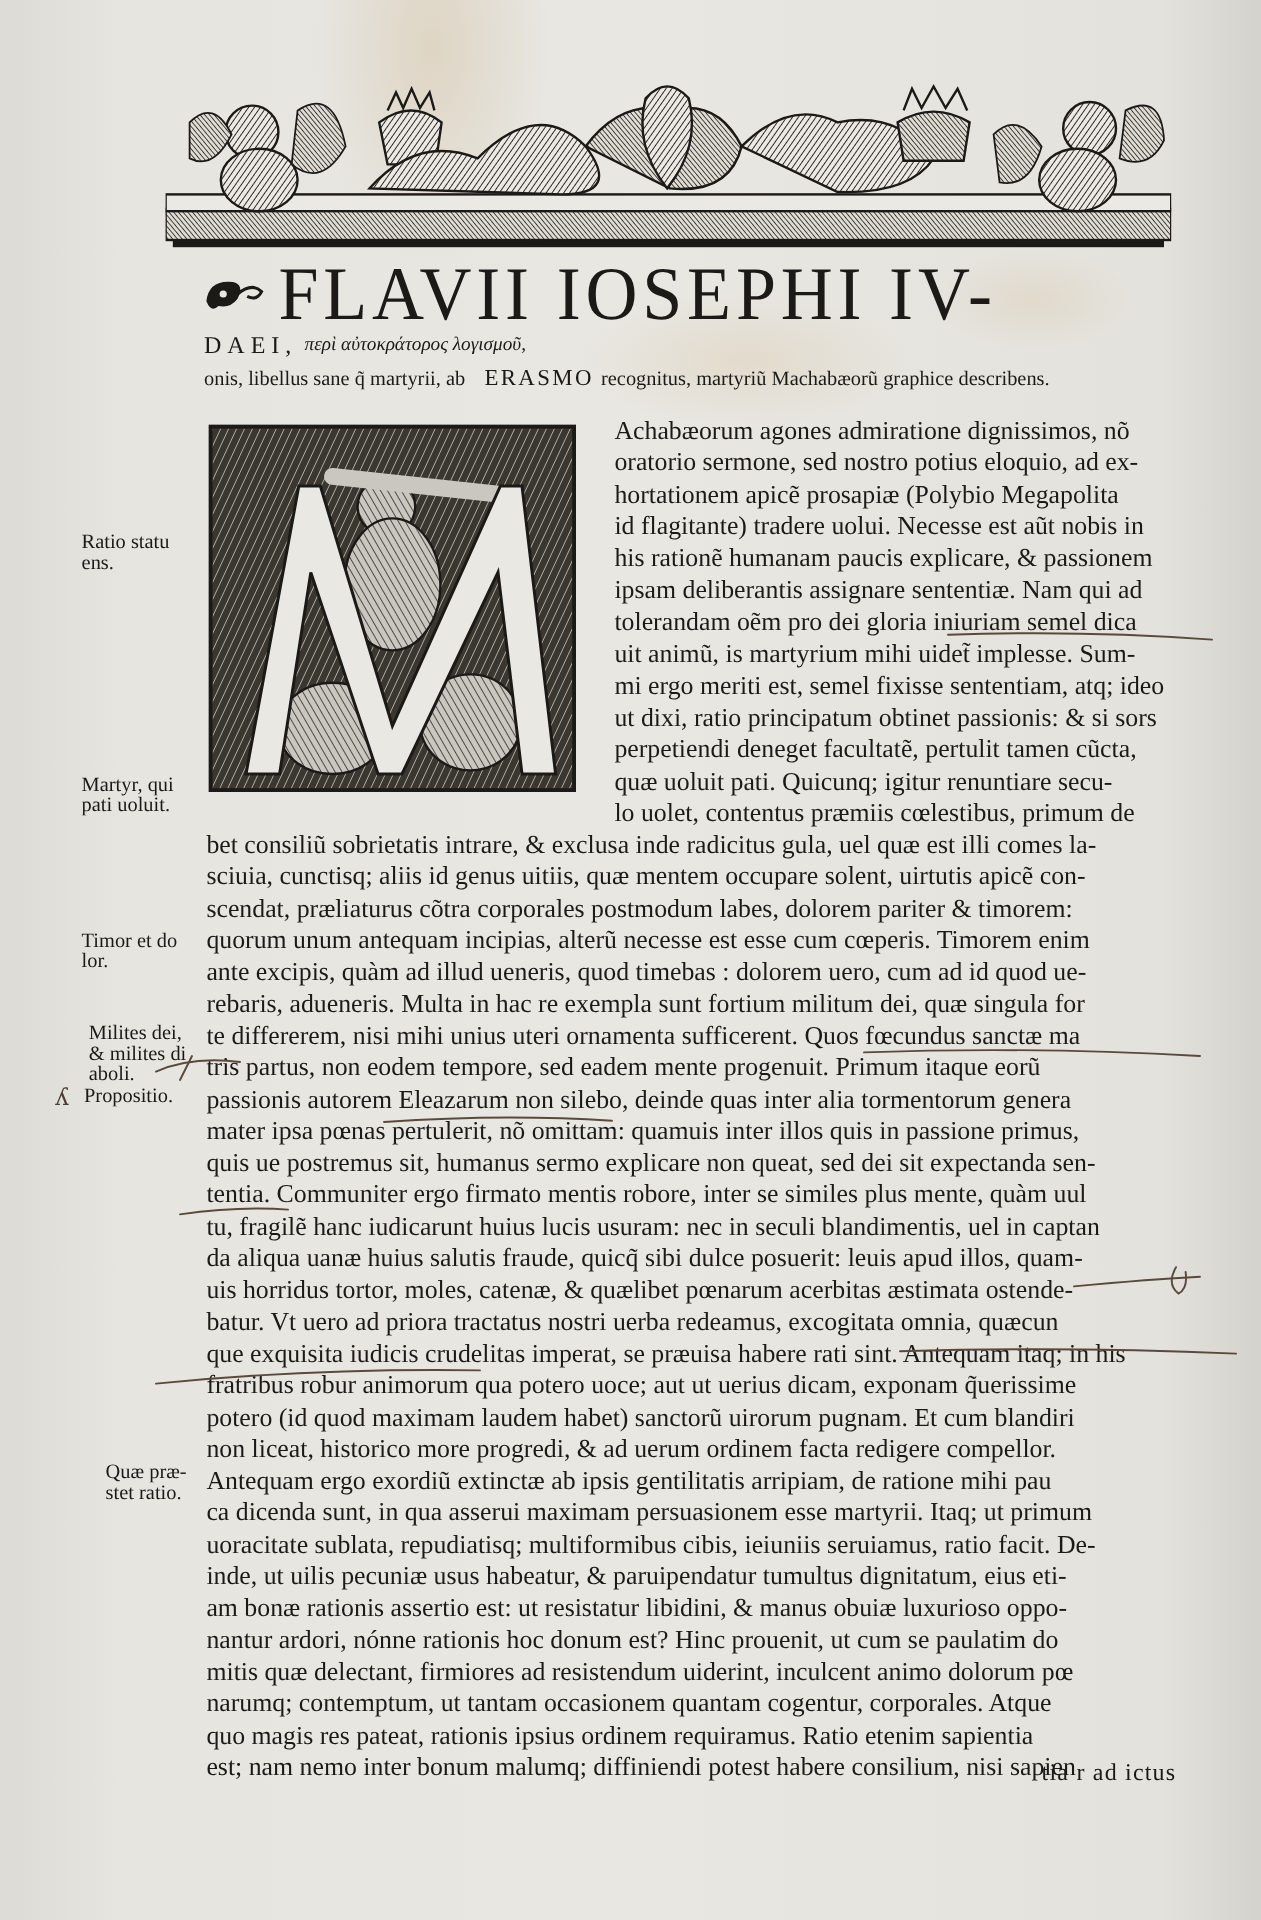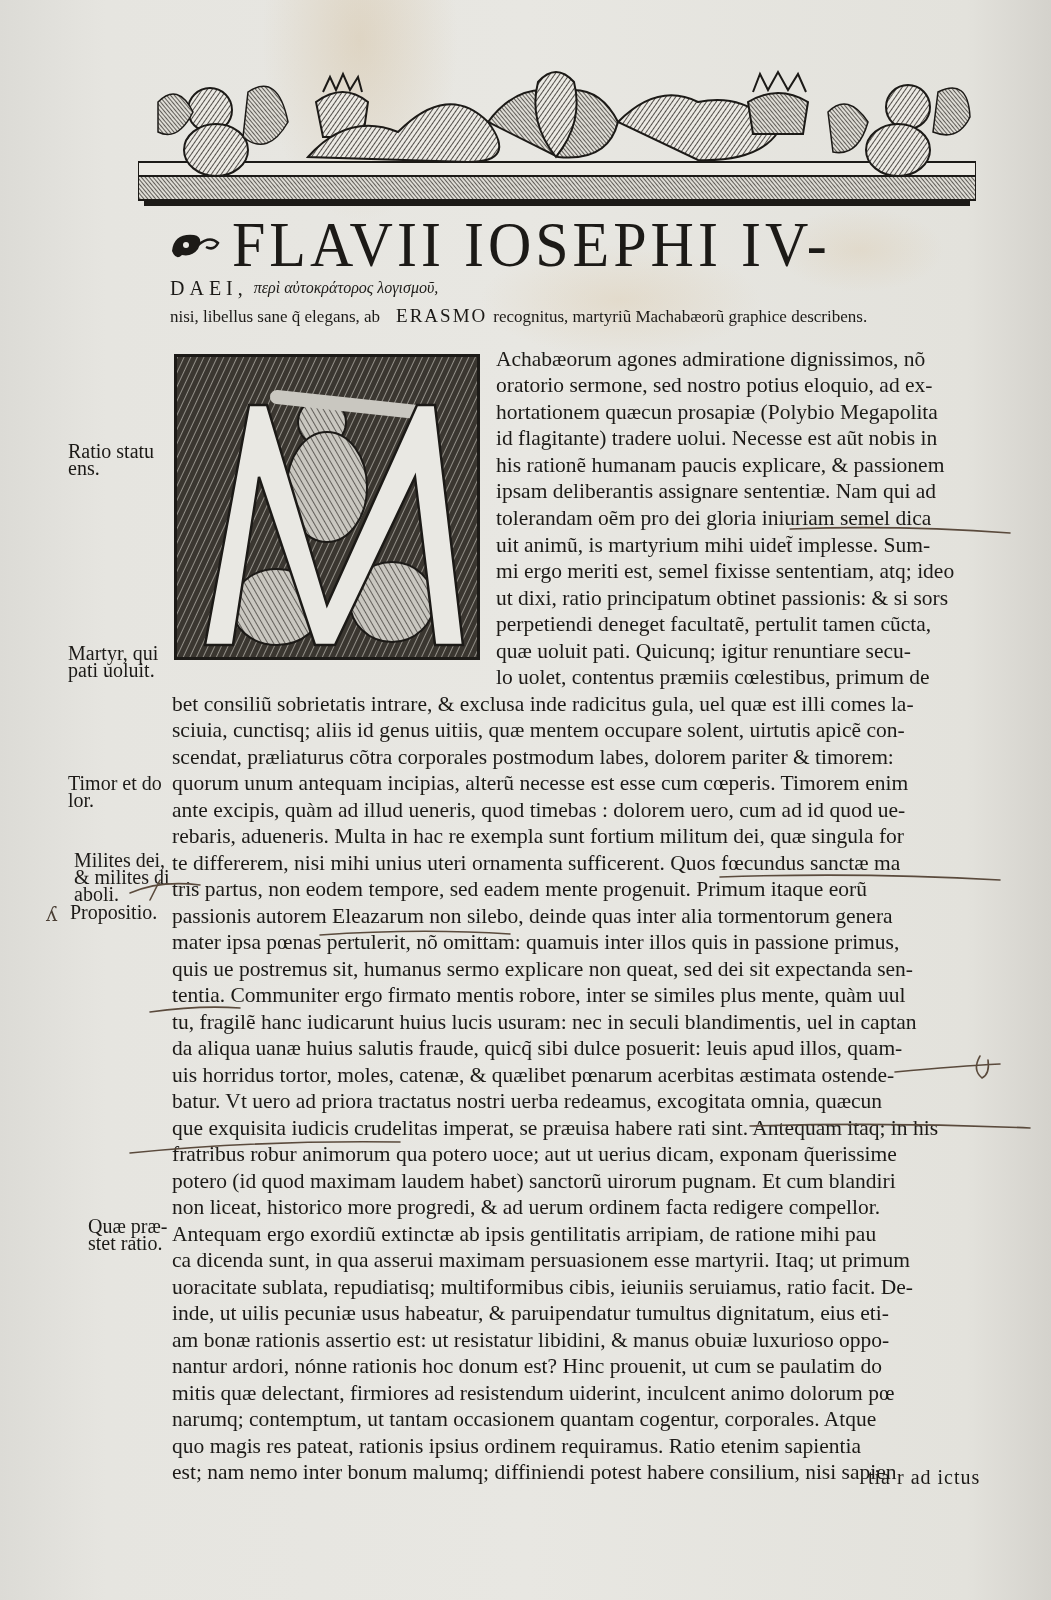--- a/index.html
+++ b/index.html
@@ -54,25 +54,25 @@
       overflow: hidden;
     }
     .dropcap svg { width: 100%; height: 100%; display: block; }
 
     
     .body-text {
       position: absolute; top: 0; left: 0;
       font-size: 21.5px; line-height: 26.6px; white-space: nowrap;
     }
     .line { position: absolute; white-space: nowrap; }
-    .line.narrow { left: 496px; text-align: right; }
+    .line.narrow { left: 512px; text-align: right; }
     .line.wide { left: 172px; }
 
     
-    .note { position: absolute; font-size: 20px; line-height: 17px; left: 68px; width: 100px; }
+    .note { position: absolute; font-size: 17px; line-height: 17px; left: 68px; width: 100px; }
 
     
     .annot { position: absolute; pointer-events: none; }
     .catchword { position: absolute; left: 868px; top: 1466px; font-size: 20px; letter-spacing: 1px; }
   </style>
 </head>
 <body>
 
 <div class="page">
 
@@ -125,21 +125,21 @@
     </svg>
     <span class="title-text">FLAVII IOSEPHI IV-</span>
   </div>
 
   <div class="subtitle-line">
     <span class="caps">DAEI,</span>
     <span class="greek">περὶ αὐτοκράτορος λογισμοῦ,</span>
   </div>
 
   <div class="third-line">
-    <span>nisi, libellus sane q̃ elegans, ab</span><span class="erasmus">ERASMO</span><span>recognitus, martyriũ Machabæorũ graphice describens.</span>
+    <span>onis, libellus sane q̃ martyrii, ab</span><span class="erasmus">ERASMO</span><span>recognitus, martyriũ Machabæorũ graphice describens.</span>
   </div>
 
   <div class="dropcap">
     <svg viewBox="0 0 300 300" preserveAspectRatio="none">
       <defs>
         <pattern id="foliage" width="6" height="6" patternUnits="userSpaceOnUse" patternTransform="rotate(25)">
           <rect width="6" height="6" fill="#3a3630"></rect>
           <line x1="0" y1="0" x2="0" y2="6" stroke="#cfcdc6" stroke-width="1.2"></line>
         </pattern>
         <pattern id="foliage2" width="5" height="5" patternUnits="userSpaceOnUse" patternTransform="rotate(-30)">
@@ -156,21 +156,21 @@
       <ellipse cx="100" cy="250" rx="45" ry="38" fill="url(#foliage2)" stroke="#1c1a17" stroke-width="2"></ellipse>
       <ellipse cx="215" cy="245" rx="42" ry="40" fill="url(#foliage2)" stroke="#1c1a17" stroke-width="2"></ellipse>
 
       <path d="M28 288 L72 48 L90 48 L150 248 L240 48 L258 48 L286 288 L258 288 L238 120 L158 288 L138 288 L82 120 L56 288 Z" fill="#e9e8e3" stroke="#1c1a17" stroke-width="2.5"></path>
     </svg>
   </div>
 
   <div class="body-text">
     <div class="line narrow" style="top:346px">Achabæorum agones admiratione dignissimos, nõ</div>
     <div class="line narrow" style="top:372px">oratorio sermone, sed nostro potius eloquio, ad ex-</div>
-    <div class="line narrow" style="top:399px">hortationem quæcun prosapiæ (Polybio Megapolita</div>
+    <div class="line narrow" style="top:399px">hortationem apicẽ prosapiæ (Polybio Megapolita</div>
     <div class="line narrow" style="top:425px">id flagitante) tradere uolui.  Necesse est aũt nobis in</div>
     <div class="line narrow" style="top:452px">his rationẽ humanam paucis explicare, &amp; passionem</div>
     <div class="line narrow" style="top:478px">ipsam deliberantis assignare sententiæ.  Nam qui ad</div>
     <div class="line narrow" style="top:505px">tolerandam oẽm pro dei gloria iniuriam semel dica</div>
     <div class="line narrow" style="top:532px">uit animũ, is martyrium mihi uidet̃ implesse.  Sum-</div>
     <div class="line narrow" style="top:558px">mi ergo meriti est, semel fixisse sententiam, atq; ideo</div>
     <div class="line narrow" style="top:585px">ut dixi, ratio principatum obtinet passionis: &amp; si sors</div>
     <div class="line narrow" style="top:611px">perpetiendi deneget facultatẽ, pertulit tamen cũcta,</div>
     <div class="line narrow" style="top:638px">quæ uoluit pati.  Quicunq; igitur renuntiare secu-</div>
     <div class="line narrow" style="top:664px">lo uolet, contentus præmiis cœlestibus, primum de</div>

